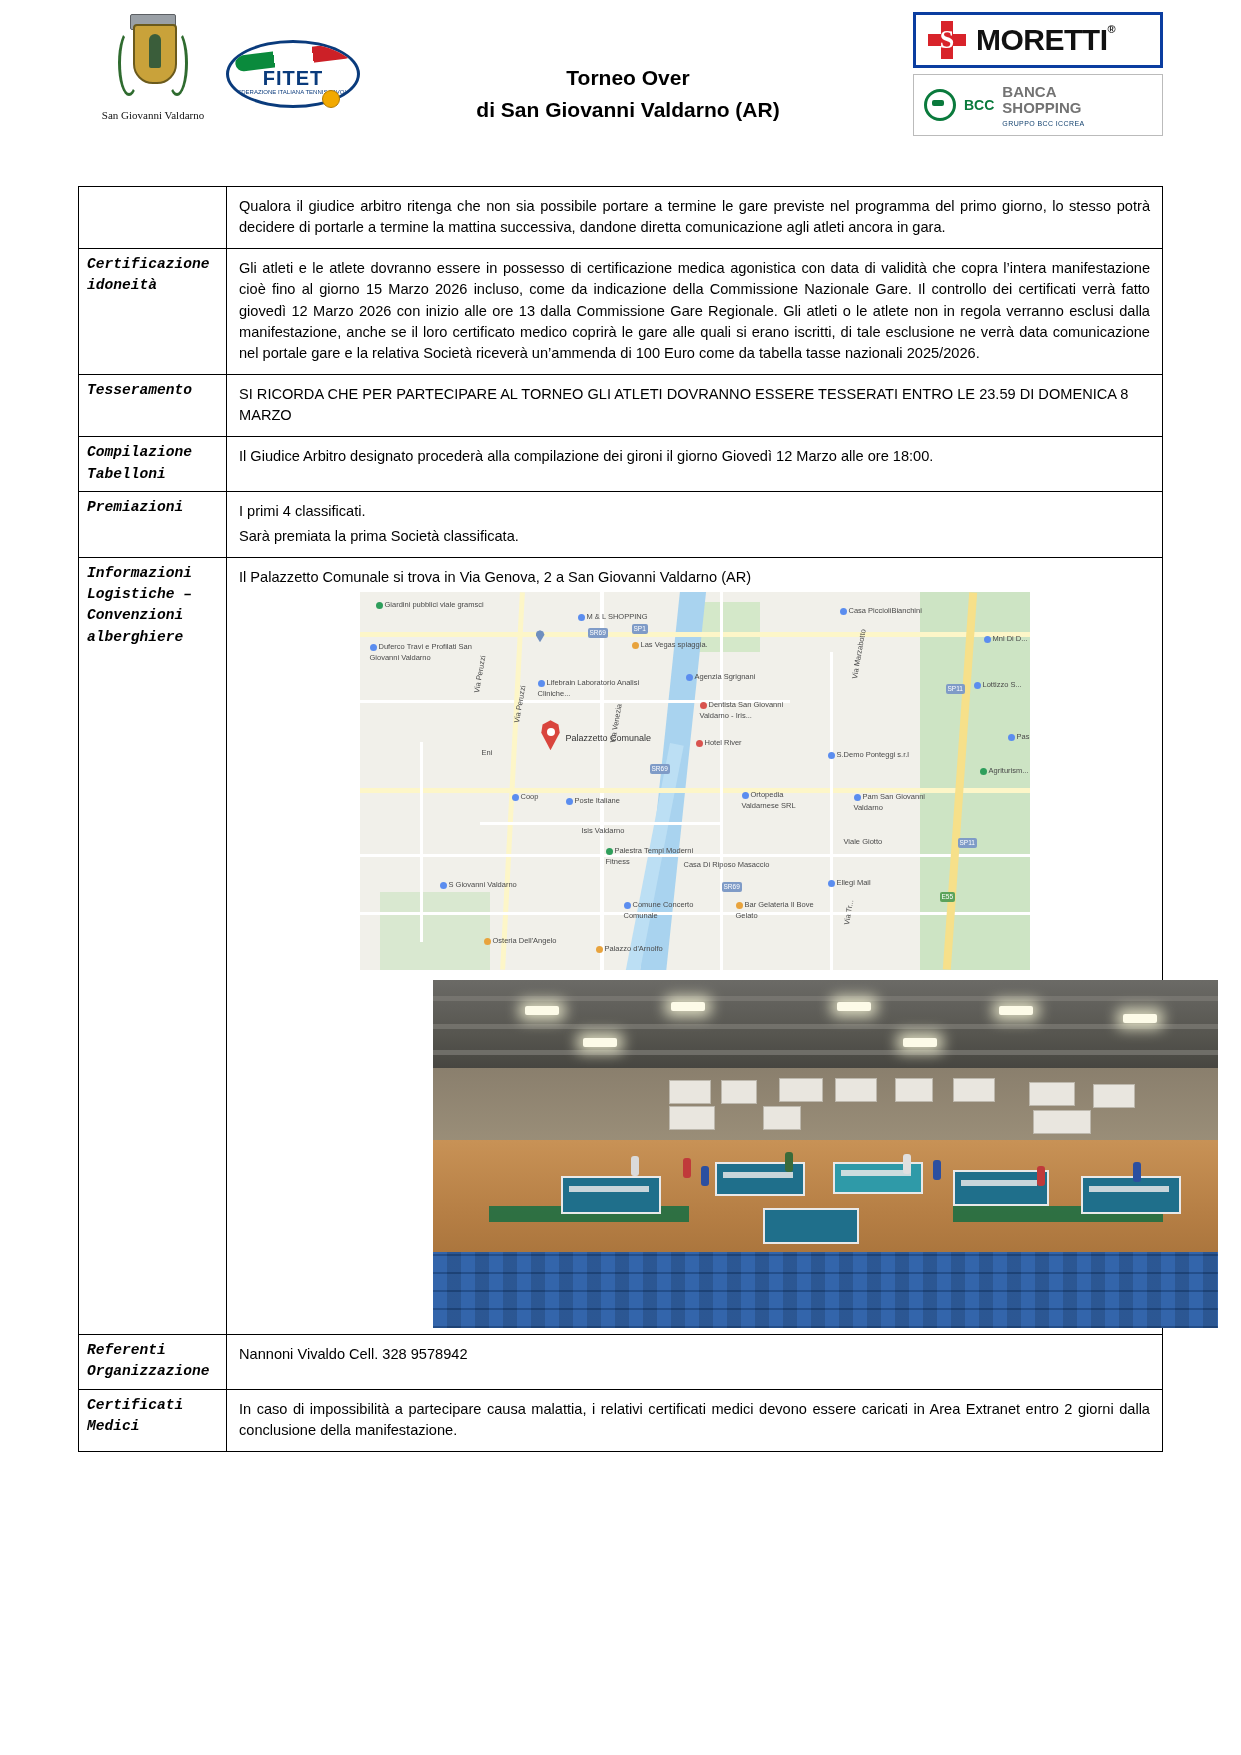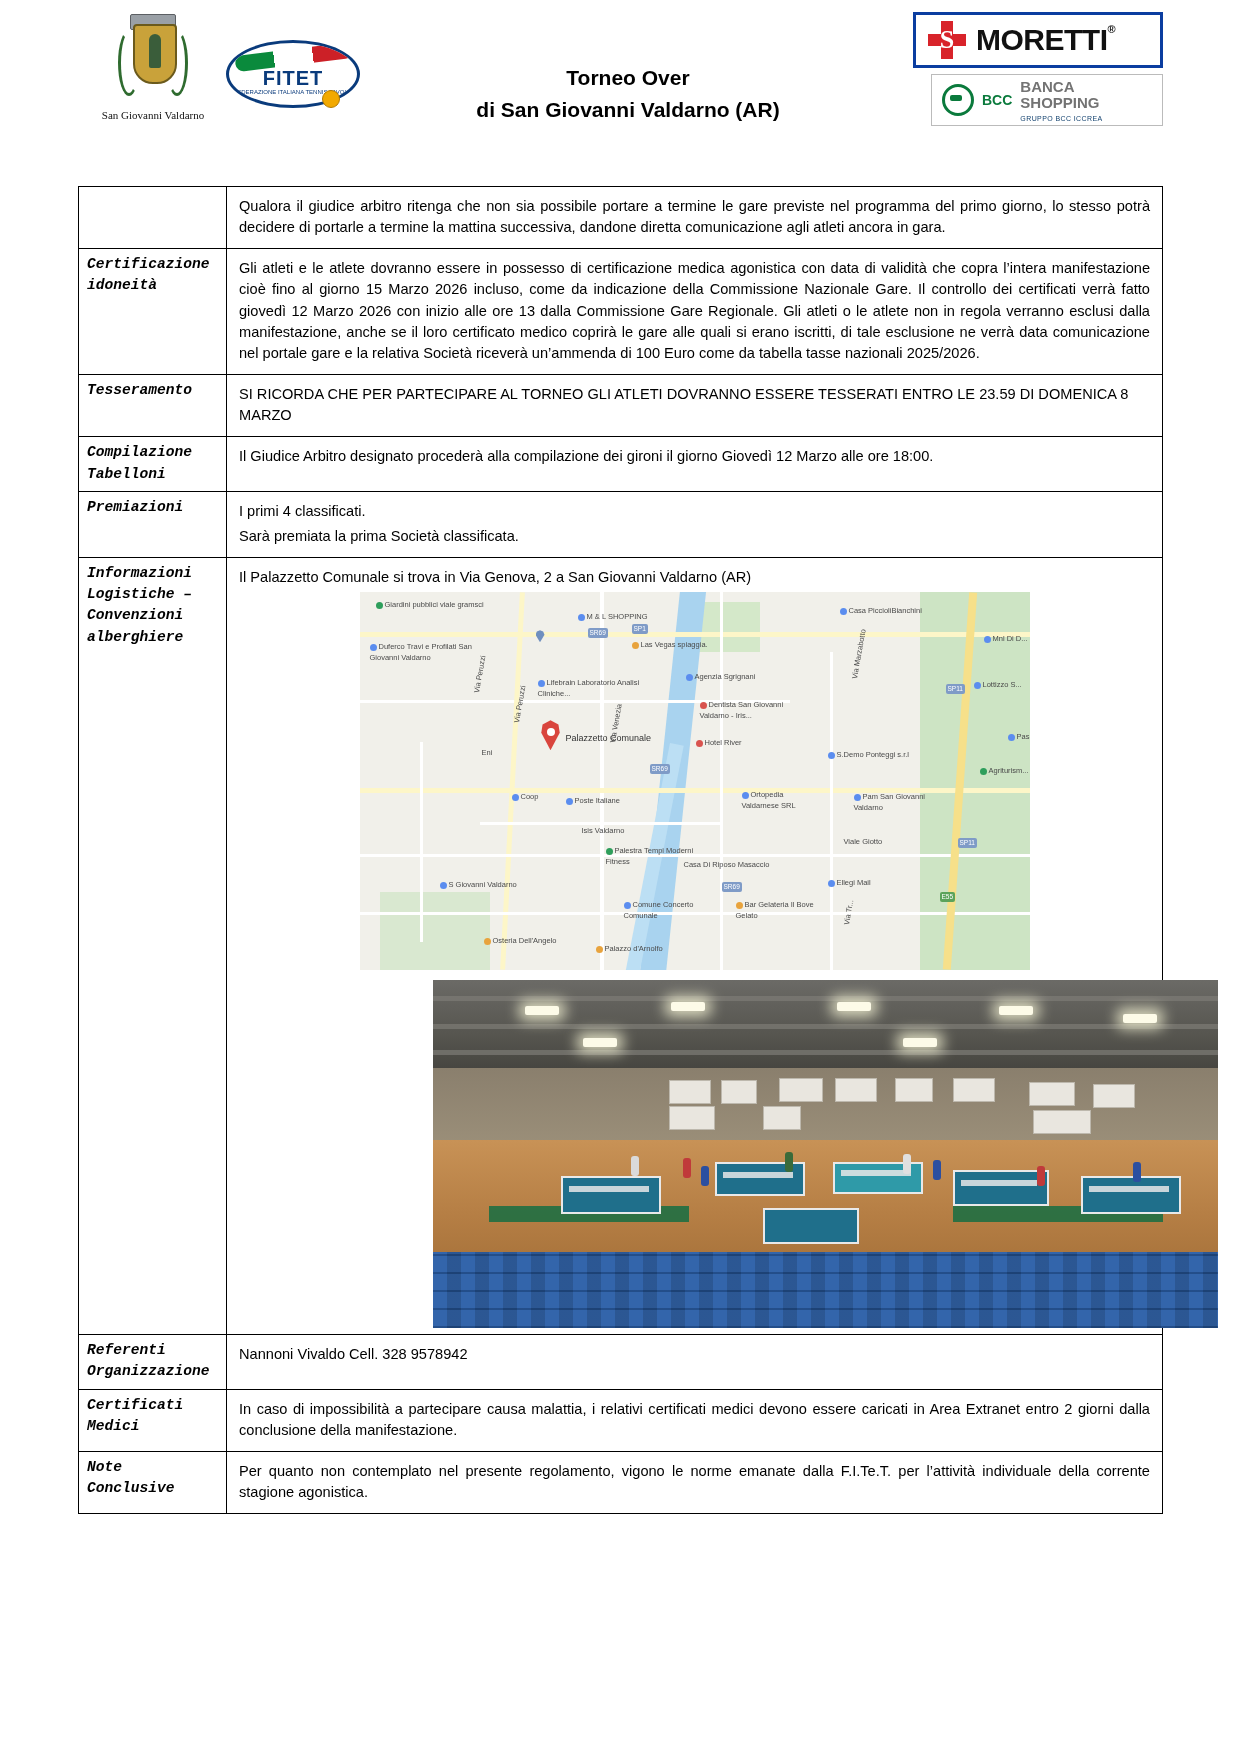--- a/index.html
+++ b/index.html
@@ -211,27 +211,26 @@
     font-family: "Liberation Sans", sans-serif;
     color: #111;
   }
   .moretti-reg {
     font-size: 11px;
     vertical-align: top;
   }
   .bcc-box {
     margin-top: 6px;
     border: 1px solid #bbb;
-    height: 52px;
+    height: 62px;
     display: flex;
     align-items: center;
     padding: 0 10px;
     box-sizing: border-box;
     background: #fff;
-    margin-left: 18px;
   }
   .bcc-mark {
     width: 26px; height: 26px;
     border: 3px solid #0a7a3c;
     border-radius: 50%;
     position: relative;
     margin-right: 8px;
     flex: 0 0 auto;
   }
   .bcc-mark::after {
@@ -683,22 +682,16 @@
         </td>
       </tr>
 
       <tr>
         <td class="label">Certificati Medici</td>
         <td class="body">
           <p>In caso di impossibilità a partecipare causa malattia, i relativi certificati medici devono essere caricati in Area Extranet entro 2 giorni dalla conclusione della manifestazione.</p>
         </td>
       </tr>
 
-      <tr>
-        <td class="label label-mid">Note Conclusive</td>
-        <td class="body">
-          <p>Per quanto non contemplato nel presente regolamento, vigono le norme emanate dalla F.I.Te.T. per l’attività individuale della corrente stagione agonistica.</p>
-        </td>
-      </tr>
 
     </tbody>
   </table>
 </div>
 
 </body></html>

